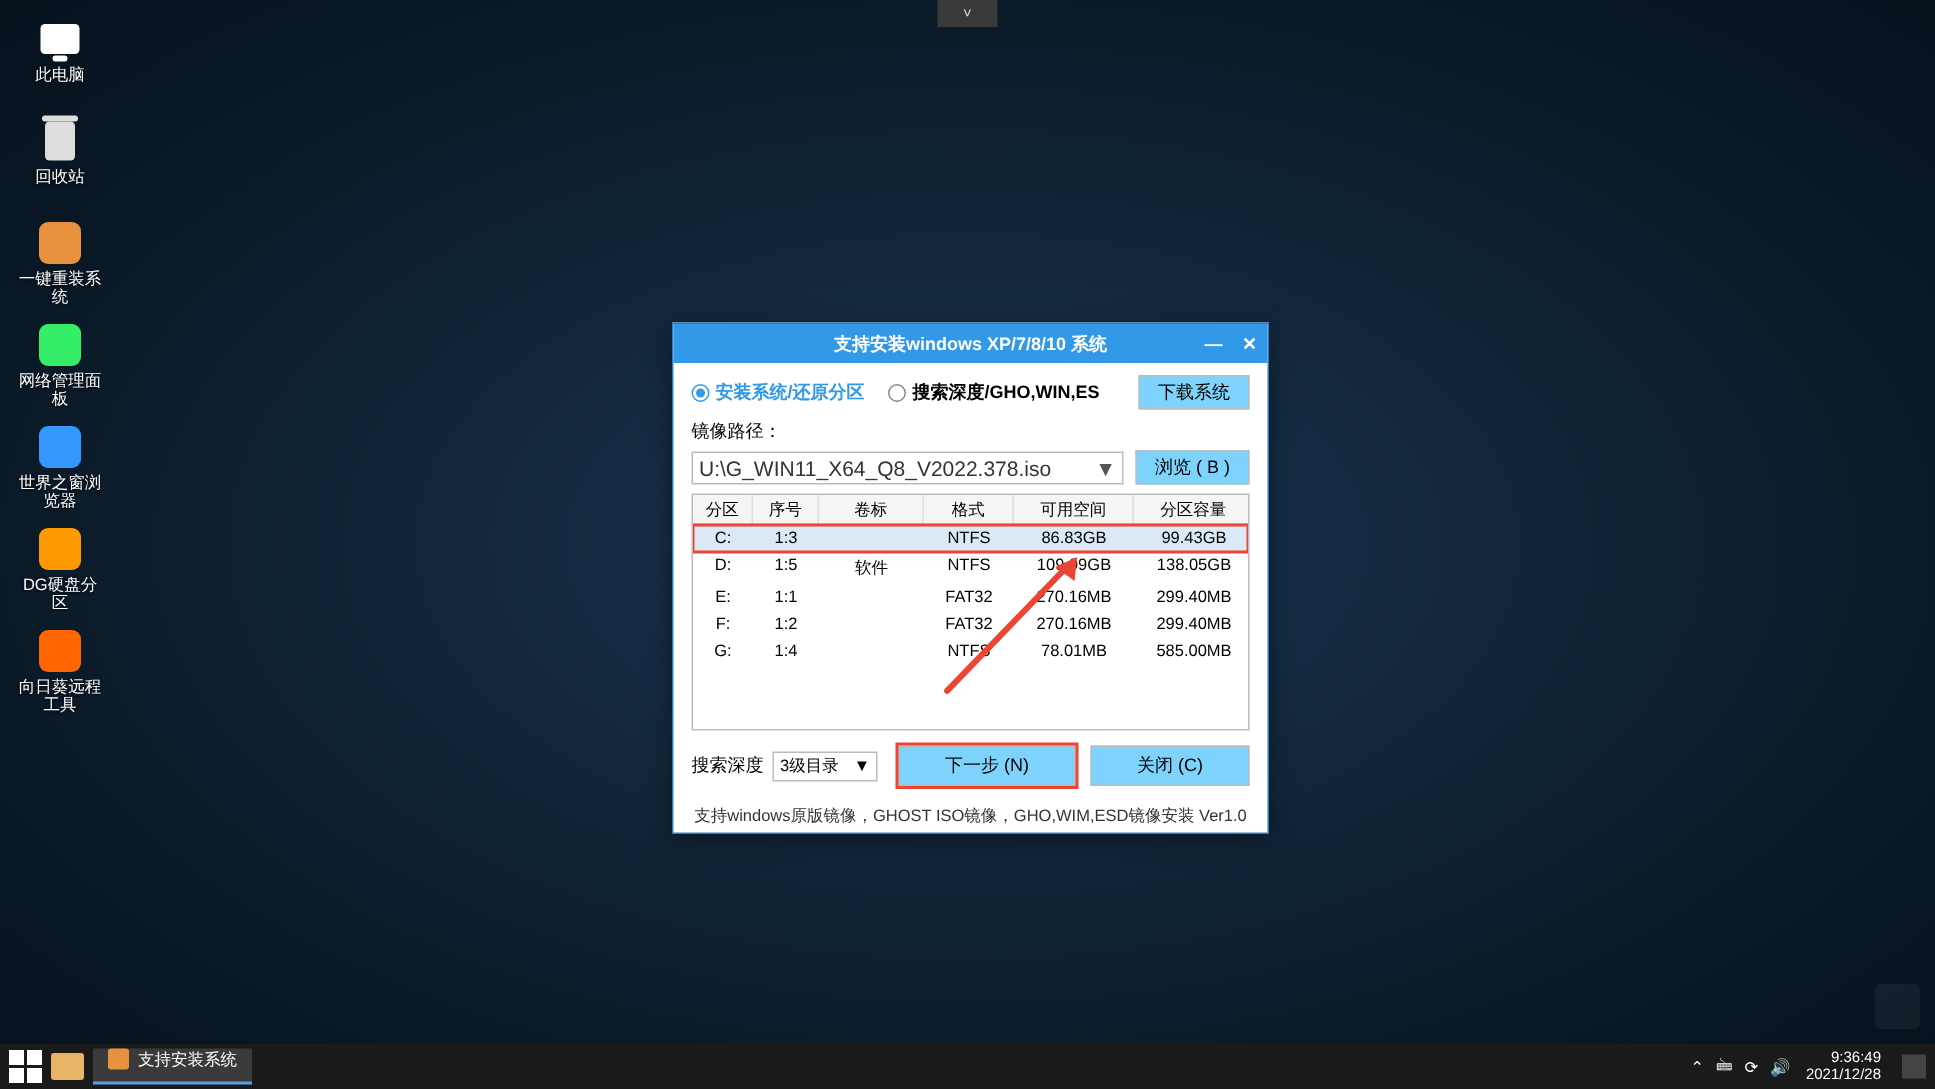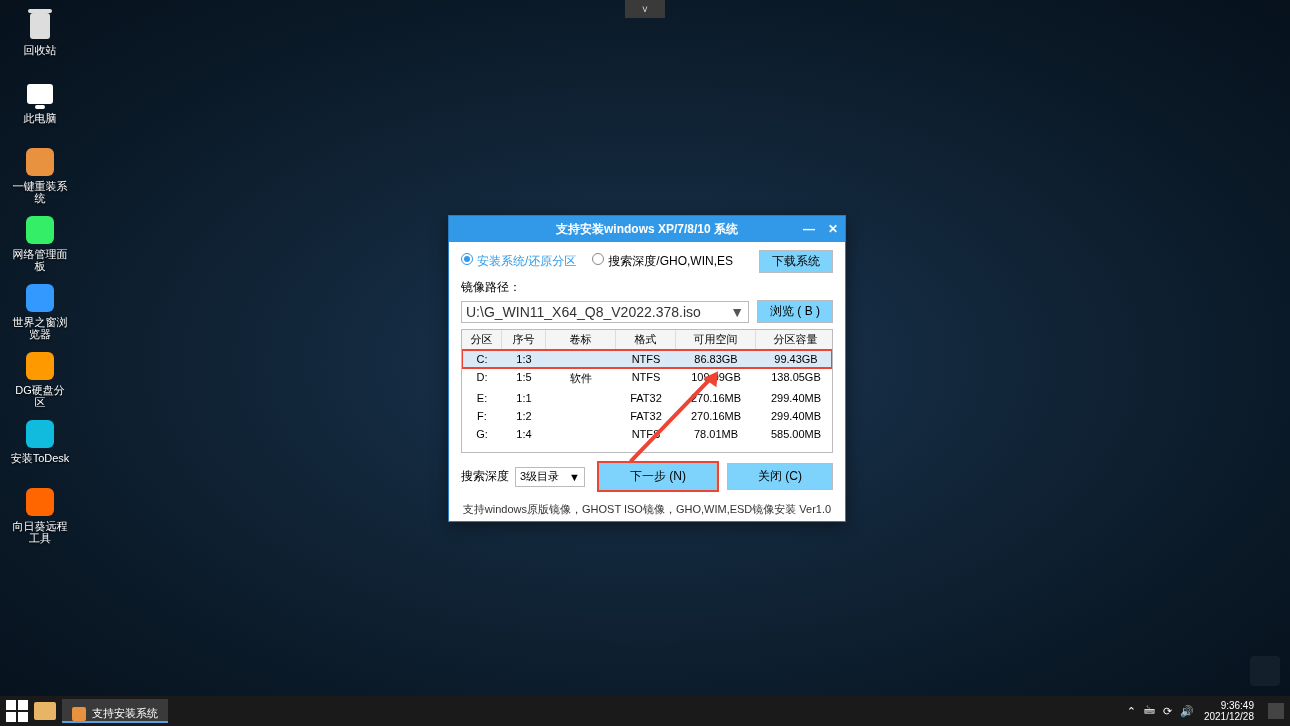--- a/index.html
+++ b/index.html
@@ -54,34 +54,34 @@
     position: relative;
     color:#fff;
     font-size:12px;
     font-weight:bold;
   }
   .titlebar .tbtn { position:absolute; top:0; height:26px; width:24px; display:flex;align-items:center;justify-content:center; cursor:pointer;}
   .tmin { right:24px; }
   .tclose { right:0; }
   .dbody { padding: 8px 12px 6px 12px; font-size:12px; }
   .radiorow { display:flex; align-items:center; gap:16px; margin-bottom:6px;}
-  .radio { display:flex; gap:4px; cursor:pointer; color:#000;}
+  .radio { display:flex; align-items:center; gap:4px; cursor:pointer; color:#000;font-weight:bold;}
   .radio.sel { color:#3199e8; }
   .radio .rdot { width:12px;height:12px;border:1px solid #888;border-radius:50%;display:flex;align-items:center;justify-content:center;}
   .radio.sel .rdot { border-color:#3199e8;}
   .radio.sel .rdot:after { content:""; width:6px;height:6px;background:#3199e8;border-radius:50%;}
   .dlbtn {
     border:1px solid #bbb; padding:2px 12px; font-size:12px; background:#7dd3fc; cursor:pointer;
   }
   .dlbtn.big { padding: 4px 30px; }
   .pathrow { display:flex; gap:8px; align-items:center; margin:4px 0 6px 0;}
   .combo { flex:1; border:1px solid #bbb; height:22px; display:flex; align-items:center; padding:0 4px; font-size:14px; color:#333; justify-content:space-between;}
   .combo .arrow { color:#555; }
   .table {
-    border:1px solid #bbb; height: 124px; overflow:hidden;
+    border:1px solid #bbb; height: 158px; overflow:hidden;
   }
   .thead, .trow { display:grid; grid-template-columns: 40px 44px 70px 60px 80px 80px; font-size:11px;}
   .thead { background:#f5f5f5; border-bottom:1px solid #ccc;}
   .thead .c { text-align:center; padding:2px 0; border-right:1px solid #ddd;}
   .trow .c { text-align:center; padding:3px 0;}
   .trow.hl { background:#dbe9f6; outline:2px solid #e43; outline-offset:-1px;}
   .footer { display:flex; align-items:center; justify-content:space-between; margin-top:10px;}
   .leftpair { display:flex; align-items:center; gap:6px;}
   .smallcombo { border:1px solid #bbb; width:70px; height:20px; display:flex;align-items:center;justify-content:space-between;padding:0 4px;font-size:11px;}
   .nexthl { position:relative; }
@@ -111,21 +111,21 @@
     position:absolute; left:0; bottom:0; width:100%; height:30px;
     background:#1a1a1a; display:flex; align-items:center; padding:0 6px;
     justify-content:space-between;
   }
   .tbleft { display:flex; align-items:center; gap:6px;}
   .start { width:22px;height:22px;display:grid;grid-template-columns:1fr 1fr;grid-template-rows:1fr 1fr;gap:2px;cursor:pointer;}
   .start div{background:#fff;}
   .fex { width:22px;height:18px;background:#e8b566;border-radius:2px;cursor:pointer;}
   .taskitem {
     height:24px; padding:0 10px; background:#3a3a3a;
-    display:flex;align-items:flex-end;gap:6px;color:#fff;font-size:11px;
+    display:flex;align-items:flex-start;gap:6px;color:#fff;font-size:11px;
     border-bottom:2px solid #5aa0e0; cursor:pointer;
   }
   .taskitem .ti-ico { width:14px;height:14px;background:#e8923f;border-radius:2px;}
   .tbright { display:flex; align-items:center; gap:10px; font-size:10px; color:#fff;}
   .tray { display:flex;gap:8px;align-items:center;}
   .tray span{font-size:11px;}
   .clock { text-align:right; line-height:1.1;}
   .notif { width:16px;height:16px;background:#444;margin-left:4px;}
   
   .ghostbox { position:absolute; right:10px; bottom:40px; width:30px;height:30px;background:rgba(255,255,255,0.05);border-radius:4px;}
@@ -133,32 +133,32 @@
 </head>
 <body>
 
 <div class="top-chevron">
   <span>˅</span>
 </div>
 
 <div class="desktop-icons" id="dicons">
     <div class="di">
       <div class="ibox">
+        <div class="ic-pc"></div>
+      </div>
+      <div class="lbl">此电脑</div>
+    </div>
+    <div class="di">
+      <div class="ibox">
         <div class="ic-bin"></div>
       </div>
       <div class="lbl">回收站</div>
     </div>
     <div class="di">
       <div class="ibox">
-        <div class="ic-pc"></div>
-      </div>
-      <div class="lbl">此电脑</div>
-    </div>
-    <div class="di">
-      <div class="ibox">
         <div class="ic-sq" style="background:#e8923f"></div>
       </div>
       <div class="lbl">一键重装系统</div>
     </div>
     <div class="di">
       <div class="ibox">
         <div class="ic-sq" style="background:#3e6"></div>
       </div>
       <div class="lbl">网络管理面板</div>
     </div>
@@ -166,26 +166,20 @@
       <div class="ibox">
         <div class="ic-sq" style="background:#39f"></div>
       </div>
       <div class="lbl">世界之窗浏览器</div>
     </div>
     <div class="di">
       <div class="ibox">
         <div class="ic-sq" style="background:#f90"></div>
       </div>
       <div class="lbl">DG硬盘分区</div>
-    </div>
-    <div class="di">
-      <div class="ibox">
-        <div class="ic-sq" style="background:#1bd"></div>
-      </div>
-      <div class="lbl">安装ToDesk</div>
     </div>
     <div class="di">
       <div class="ibox">
         <div class="ic-sq" style="background:#f60"></div>
       </div>
       <div class="lbl">向日葵远程工具</div>
     </div>
   </div>
 
 <div class="dialog">

